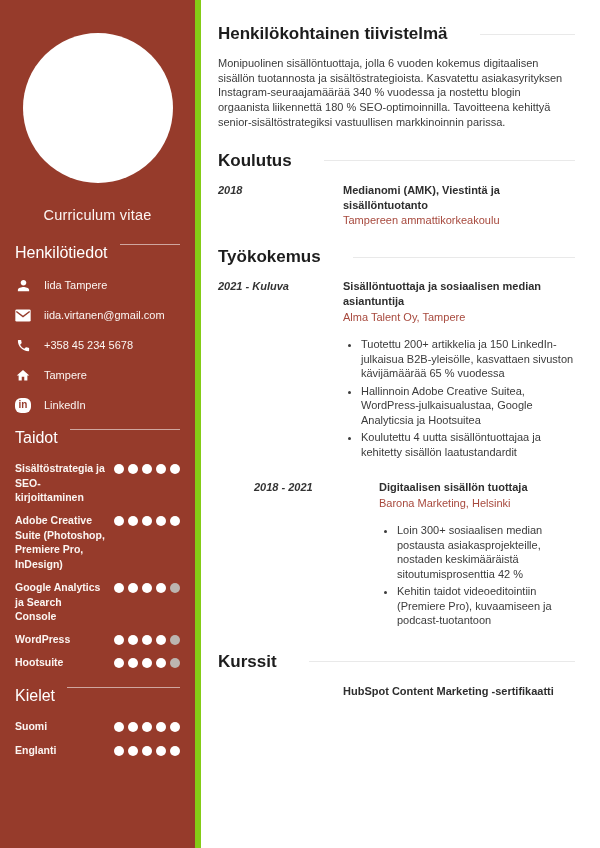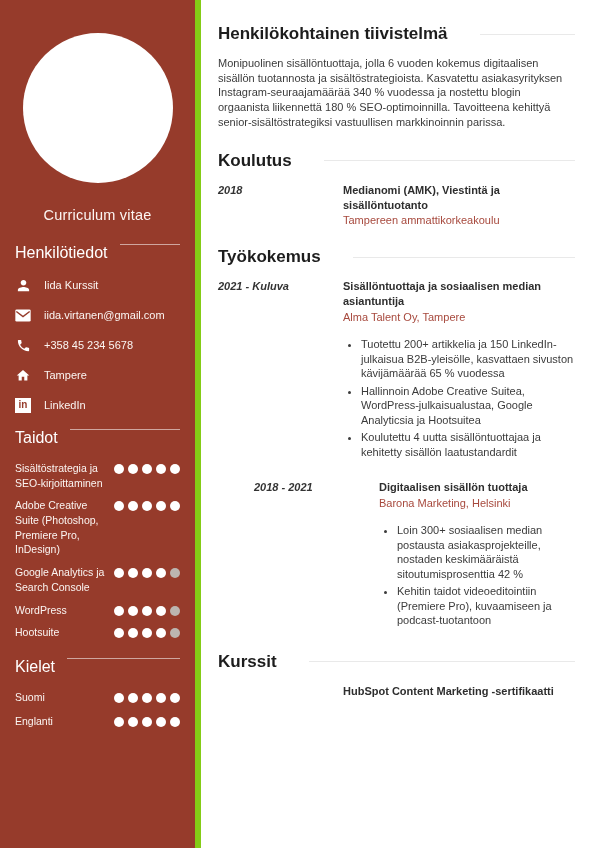--- a/index.html
+++ b/index.html
@@ -16,26 +16,26 @@
   .photo{width:150px;height:150px;border-radius:50%;background:#fff;margin:33px auto 0;}
   .cv-label{margin-top:24px;text-align:center;font-size:14.5px;color:#fdf6f3;letter-spacing:.2px;}
   .side-heading{display:flex;gap:12px;font-size:16px;font-weight:400;color:#fff;}
   .side-rule{flex:1;height:1px;background:rgba(255,255,255,.55);}
   .contact-head{margin-top:21px;}
   .contact-list{margin-top:15px;}
   .contact-row{display:flex;align-items:center;gap:13px;margin-bottom:14px;min-height:16px;}
   .contact-row .icon{width:16px;height:16px;display:flex;align-items:center;justify-content:center;flex-shrink:0;}
   .contact-row .icon svg{display:block;}
   .contact-text{font-size:11px;color:#fbf5f2;}
-  .li-badge{width:26px;height:15px;background:#fff;border-radius:0;color:#963B2B;
+  .li-badge{width:26px;height:15px;background:#fff;border-radius:6px;color:#963B2B;
     font-weight:bold;font-size:10px;display:flex;align-items:center;justify-content:center;line-height:1;}
   .skills-head{margin-top:16px;}
   .rating-list{margin-top:14px;}
   .rating-row{display:flex;justify-content:space-between;align-items:flex-start;gap:8px;margin-bottom:8px;}
-  .rating-label{font-size:10.5px;font-weight:normal;line-height:1.4;color:#fbf5f2;max-width:112px;}
+  .rating-label{font-size:10.5px;font-weight:bold;line-height:1.4;color:#fbf5f2;max-width:112px;}
   .dots{display:flex;gap:4px;padding-top:3px;}
   .dot{width:10px;height:10px;border-radius:50%;}
   .dot.on{background:#fff;}
   .dot.off{background:#BCB5B0;}
   .langs-head{margin-top:18px;}
   .langs .rating-row{margin-bottom:9px;}
   
   .main{position:absolute;left:201px;right:0;top:0;bottom:0;box-sizing:border-box;padding:24px 25px 0 17px;}
   .main-heading{display:flex;align-items:center;font-size:17px;font-weight:bold;color:#1d1d1d;gap:16px;}
   .main-rule{flex:1;height:1px;background:#E9E9E9;margin-left:16px;}
@@ -65,21 +65,21 @@
       <span class="side-rule"></span>
     </div>
     <div class="contact-list">
 
         <div class="contact-row">
           <span class="icon">
             <svg width="15" height="15" viewBox="0 0 24 24" fill="#fff">
               <path d="M12 12c2.5 0 4.5-2 4.5-4.5S14.5 3 12 3 7.5 5 7.5 7.5 9.5 12 12 12zm0 2.2c-3 0-9 1.5-9 4.5V21h18v-2.3c0-3-6-4.5-9-4.5z"></path>
             </svg>
           </span>
-          <span class="contact-text">Iida Kurssit</span>
+          <span class="contact-text">Iida Tampere</span>
         </div>
 
         <div class="contact-row">
           <span class="icon">
             <svg width="16" height="13" viewBox="0 0 24 19" fill="none">
               <rect x="0.5" y="0.5" width="23" height="18" rx="2" fill="#fff"></rect>
               <path d="M2 3.5l10 7.5L22 3.5" stroke="#963B2B" stroke-width="2.2" fill="none"></path>
             </svg>
           </span>
           <span class="contact-text">iida.virtanen@gmail.com</span>

